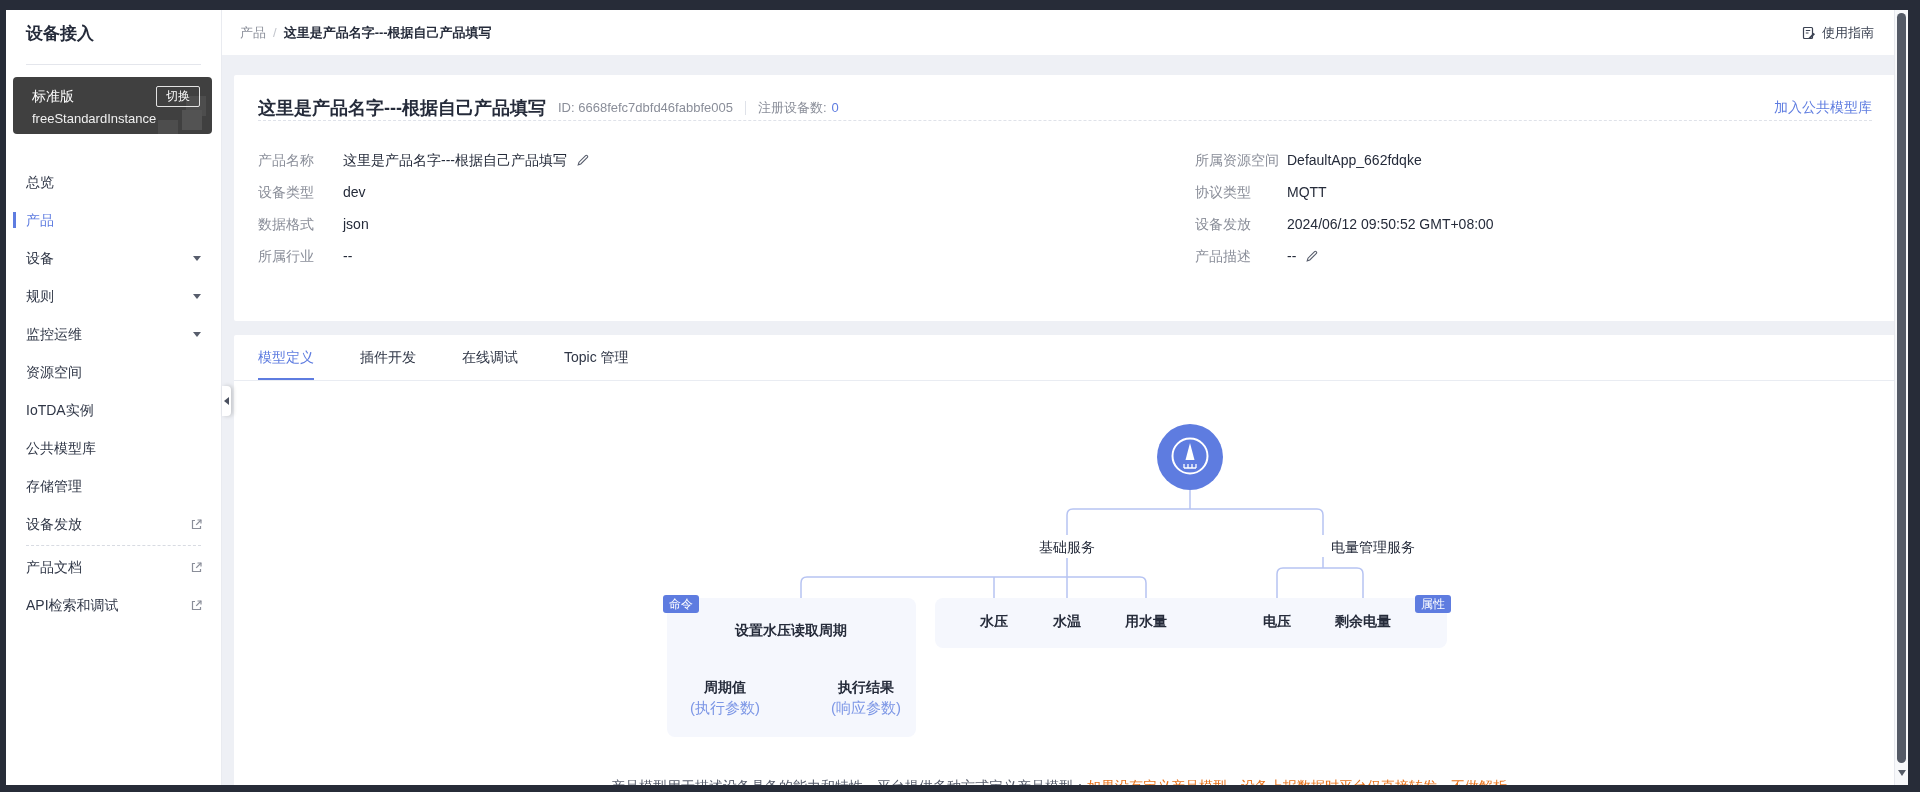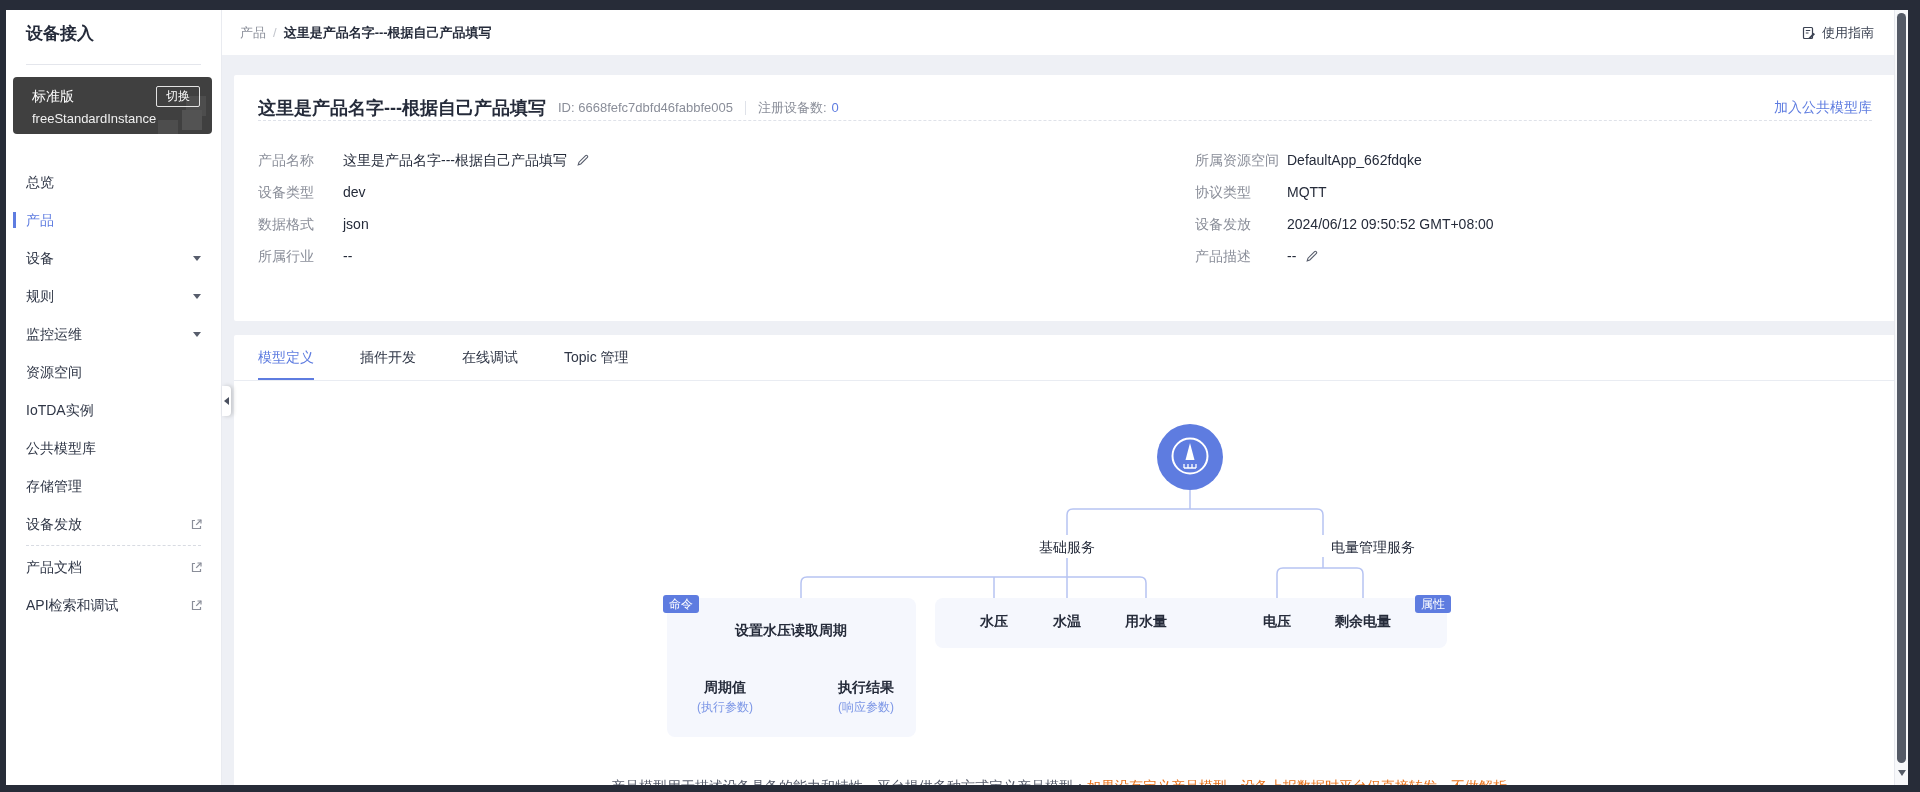--- a/index.html
+++ b/index.html
@@ -74,21 +74,21 @@
   
   .tree-svg { position:absolute; left:0; top:0; z-index:1; pointer-events:none; }
   .tnode { position:absolute; transform:translateX(-50%); white-space:nowrap; z-index:2; }
   .svc-label { font-size:14px; color:#252b3a; }
   .cmd-box { position:absolute; left:433px; top:263px; width:249px; height:139px; background:#f5f7fd; border-radius:8px; z-index:1; }
   .prop-box { position:absolute; left:701px; top:263px; width:512px; height:50px; background:#f5f7fd; border-radius:8px; z-index:1; }
   .badge { position:absolute; z-index:4; background:#5e7ce0; color:#fff; font-size:12px; line-height:18px; padding:0 6px; border-radius:3px; }
   .badge.cmd { left:429px; top:260px; }
   .badge.prop { left:1181px; top:260px; }
   .node-name { font-size:14px; font-weight:600; color:#252b3a; }
-  .param-kind { font-size:12px; color:#7d97e6; }
+  .param-kind { font-size:15px; color:#7d97e6; }
   .hint { position:absolute; left:0; right:0; top:443px; text-align:center; font-size:14px; color:#575d6c; z-index:2; }
   .hint .hl { color:#e8731c; }
 </style>
 </head>
 <body>
 
 <div class="page">
 
   <aside class="sidebar">
     <div class="sb-title">设备接入</div>

